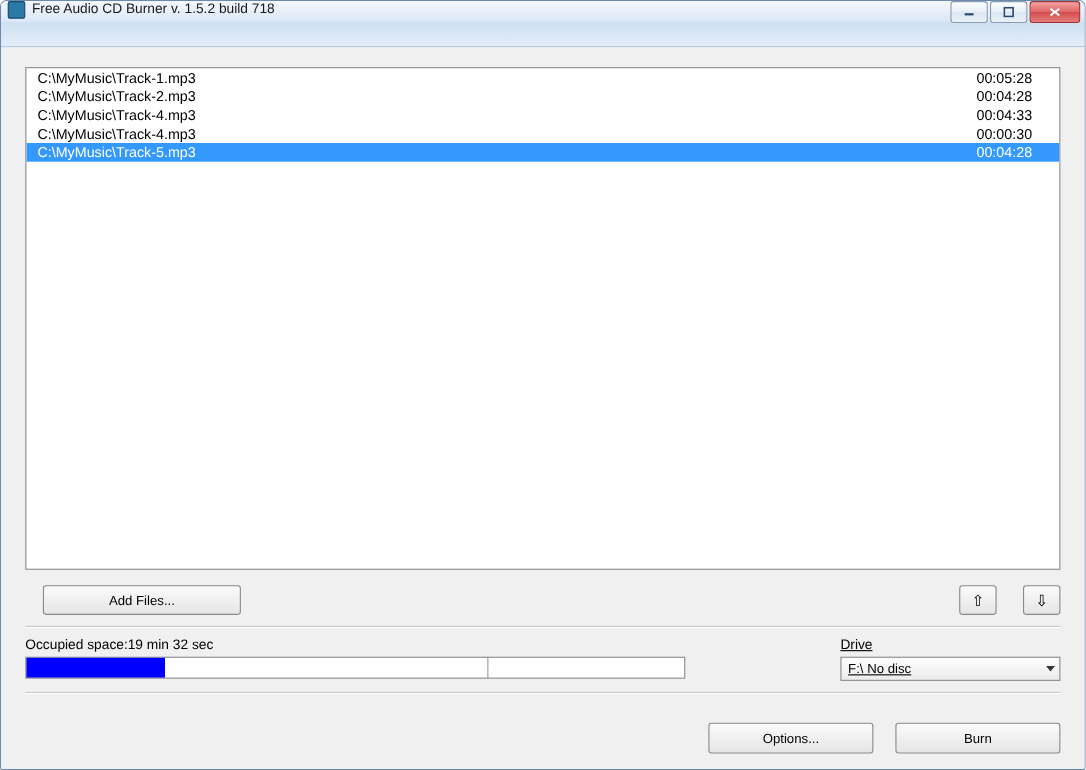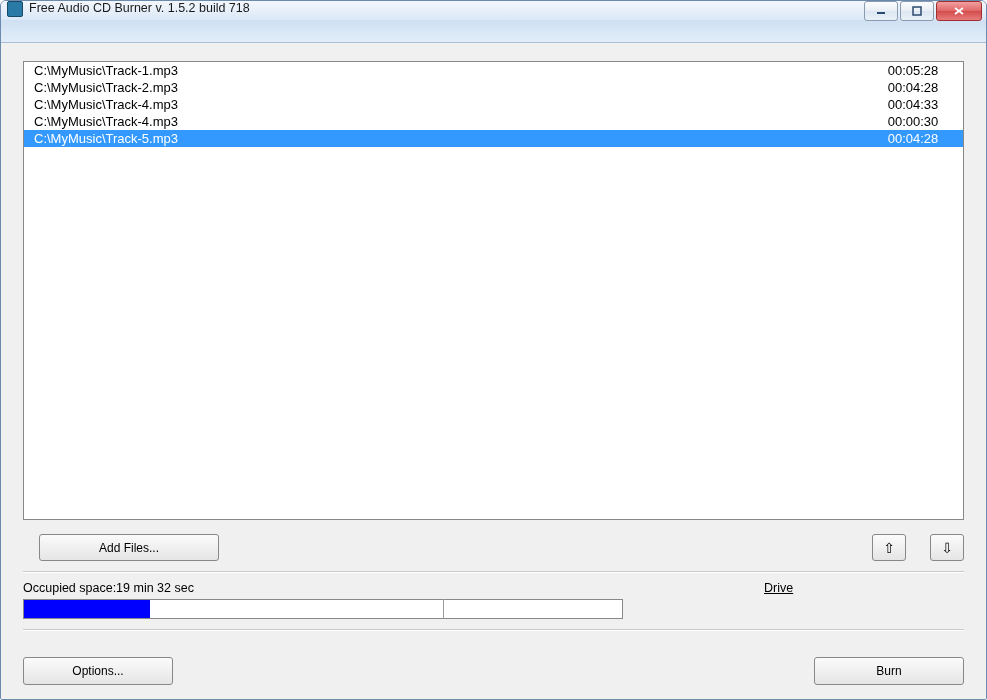--- a/index.html
+++ b/index.html
@@ -170,21 +170,21 @@
     right: 4px;
     top: 50%;
     transform: translateY(-50%);
     width: 0; height: 0;
     border-left: 4px solid transparent;
     border-right: 4px solid transparent;
     border-top: 5px solid #333;
   }
   .bottom-row {
     display: flex;
-    justify-content: space-between;
+    justify-content: flex-end;
     gap: 20px;
     margin-top: 8px;
     padding-top: 10px;
   }
   .btn-bottom { width: 150px; height: 28px; }
 </style>
 </head>
 <body>
 
 <div class="window">
@@ -256,20 +256,24 @@
           <span>Occupied space:</span>
           <span>19 min 32 sec</span>
         </div>
         <div class="progress">
           <div class="progress-fill" id="progress-fill" style="width: 21%;"></div>
           <div class="progress-tick" style="left:70%"></div>
         </div>
       </div>
       <div class="drive-col">
         <div class="drive-label">Drive</div>
+        <div class="combo">
+          <span>F:\ No disc</span>
+          <span class="combo-arrow"></span>
+        </div>
       </div>
     </div>
 
     <div class="sep"></div>
 
     <div class="bottom-row">
       <button class="btn btn-bottom">Options...</button>
       <button class="btn btn-bottom">Burn</button>
     </div>
 

